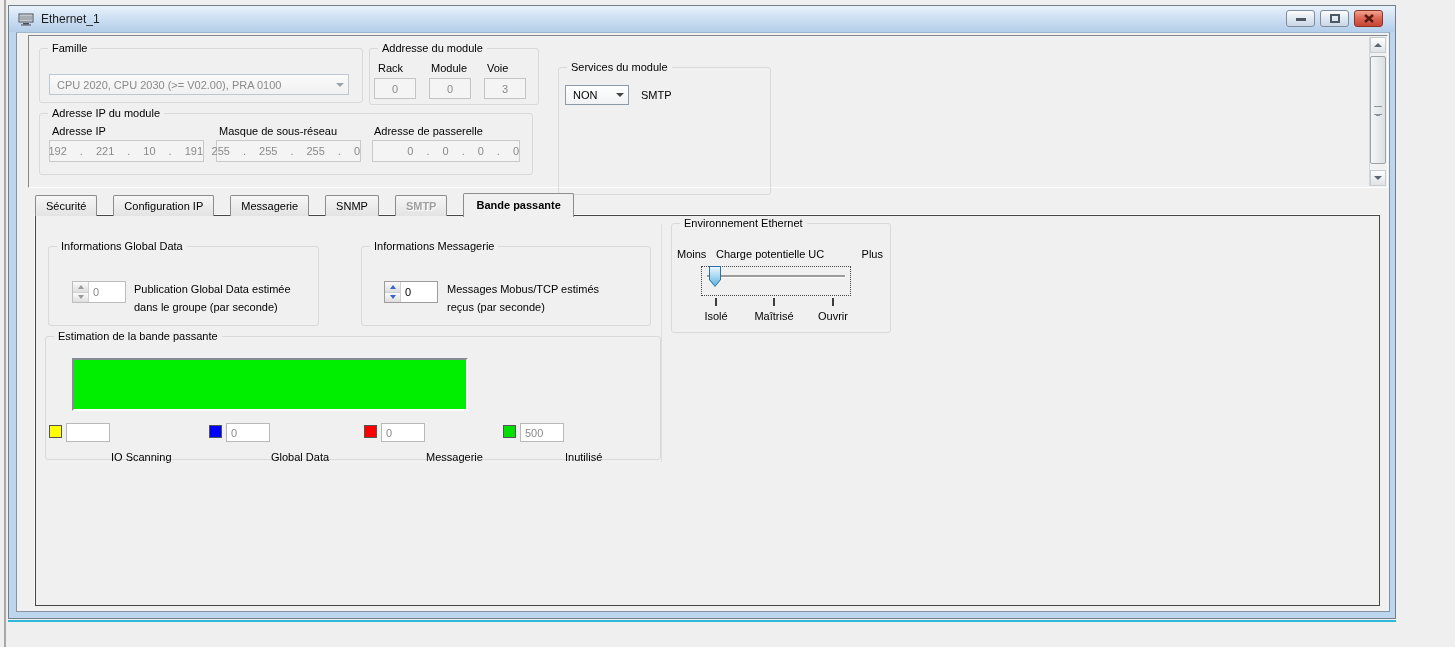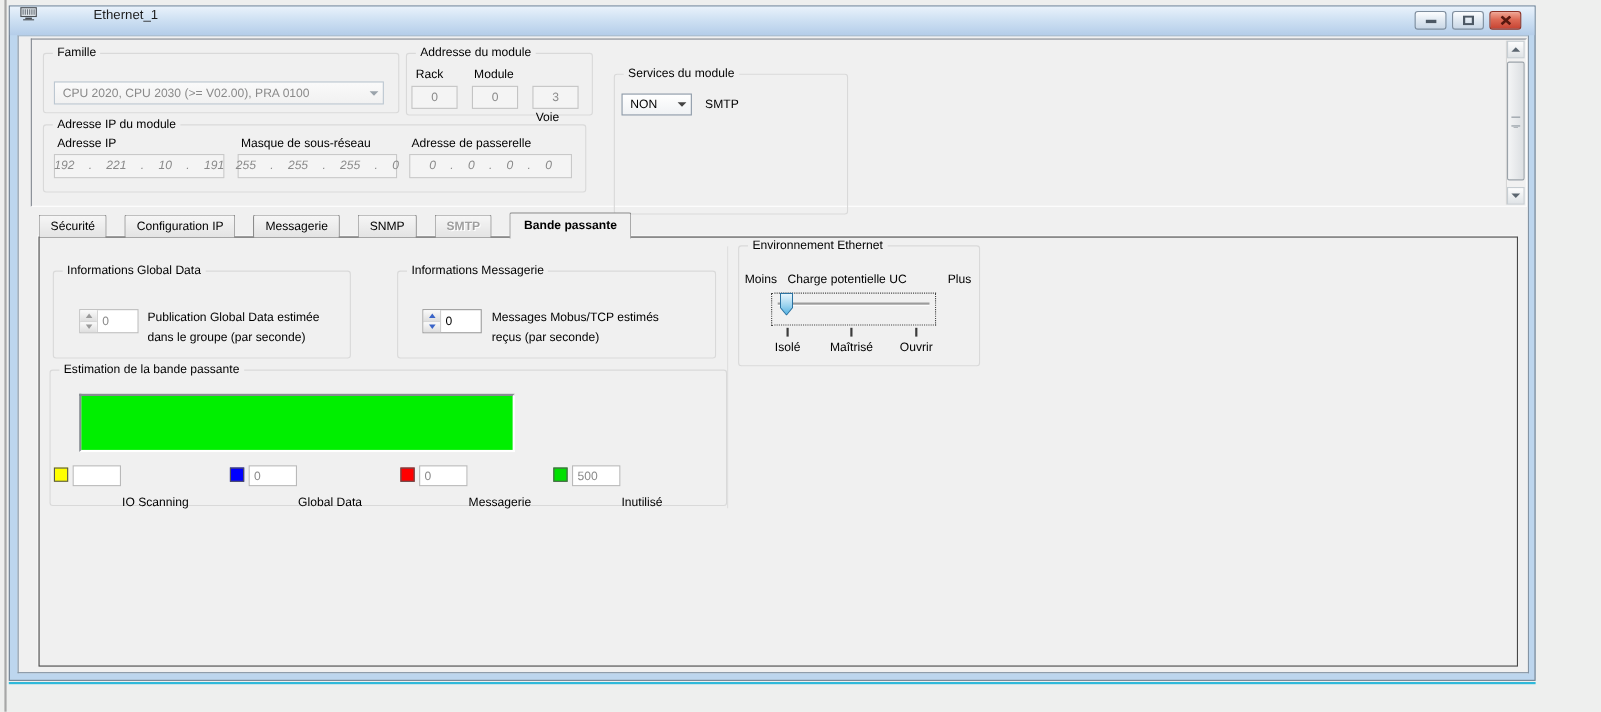--- a/index.html
+++ b/index.html
@@ -8,21 +8,21 @@
     background:#eeefee; }
   .left-divider { position:absolute; left:4px; top:0; width:2px; height:647px; background:#a7a7a7; }
 
   
   .window { position:absolute; left:8px; top:5px; width:1388px; height:614px;
     background:#bdd6ee; border:1px solid #72808e; }
   .window::after { content:""; position:absolute; left:-1px; right:-1px; bottom:-4px; height:2px; background:#2fb9da; }
 
   .titlebar { position:absolute; left:0; top:0; right:0; height:26px;
     background:linear-gradient(#e9f2fb, #cfe1f3 45%, #b4cde9);
-    display:flex; align-items:flex-start; padding-left:9px;gap:44px; }
+    display:flex; align-items:center; padding-left:9px; }
   .titlebar .ticon { width:16px; height:13px; margin-right:7px; }
   .titlebar .ttext { font-size:12px; color:#1c1c1c; }
   .winbtns { position:absolute; right:12px; top:4px; display:flex; gap:5px; }
   .wbtn { width:29px; height:17px; border:1px solid #7e8d9d; border-radius:3px;
     background:linear-gradient(#fdfdfe,#e3ebf3 45%, #c9d7e6);
     display:flex; align-items:center; justify-content:center; }
   .wbtn.close { border-color:#8e3226; background:linear-gradient(#f0a593,#dd6a55 45%, #c64434); }
 
   
   .client { position:absolute; left:7px; top:26px; width:1374px; height:580px;
@@ -47,21 +47,21 @@
   .combo.disabled { border-color:#bcc7d1; background:linear-gradient(#fafafa,#f1f1f1); }
   .combo.disabled .ctxt { color:#8a8a8a; }
   .tri-dn { width:0; height:0; border-left:4px solid transparent; border-right:4px solid transparent; border-top:4px solid #444; }
   .combo.disabled .tri-dn { border-top-color:#9aa3ab; }
 
   .flabel { position:absolute; white-space:nowrap; }
   .numbox { position:absolute; border:1px solid #c4c4c4; background:#f4f4f4; color:#8a8a8a;
     display:flex; align-items:center; justify-content:center; }
 
   .ipfield { position:absolute; height:22px; border:1px solid #c9c9c9; background:#f4f4f4; color:#8a8a8a;
-    display:flex; align-items:center; justify-content:center; gap:13px;font-style:italic; }
+    display:flex; align-items:center; justify-content:flex-end; gap:13px; }
 
   
   .vscroll { position:absolute; top:1px; right:1px; bottom:1px; width:17px; background:#f1f1f1; border-left:1px solid #d6d6d6; }
   .sbtn { position:absolute; left:0; width:16px; height:16px; background:linear-gradient(#fdfdfd,#dfe3e6);
     border:1px solid #c6cdd2; display:flex; align-items:center; justify-content:center; }
   .sbtn.up { top:0; } .sbtn.down { bottom:0; }
   .tri-up-s { width:0;height:0;border-left:4px solid transparent;border-right:4px solid transparent;border-bottom:4px solid #5c6670; }
   .tri-dn-s { width:0;height:0;border-left:4px solid transparent;border-right:4px solid transparent;border-top:4px solid #5c6670; }
   .sthumb { position:absolute; left:0px; top:19px; width:16px; height:108px; border:1px solid #9aa2a9; border-radius:2px;
     background:linear-gradient(to right,#f4f5f6,#dcdfe2); }
@@ -171,21 +171,21 @@
           <span class="cbtn">
               <span class="tri-dn"></span>
             </span>
         </div>
       </div>
 
       <div class="gbox gb-module">
         <span class="glabel">Addresse du module</span>
         <span class="flabel" style="left:8px; top:13px;">Rack</span>
         <span class="flabel" style="left:61px; top:13px;">Module</span>
-        <span class="flabel" style="left:117px; top:13px;margin-top:39px;">Voie</span>
+        <span class="flabel" style="left:117px; top:13px;">Voie</span>
         <div class="numbox" style="left:4px; top:29px; width:42px; height:21px;">0</div>
         <div class="numbox" style="left:59px; top:29px; width:42px; height:21px;">0</div>
         <div class="numbox" style="left:114px; top:29px; width:42px; height:21px;">3</div>
       </div>
 
       <div class="gbox gb-services">
         <span class="glabel">Services du module</span>
         <div class="combo" style="left:6px; top:17px; width:64px; height:20px;">
           <span class="ctxt">NON</span>
           <span class="cbtn">

